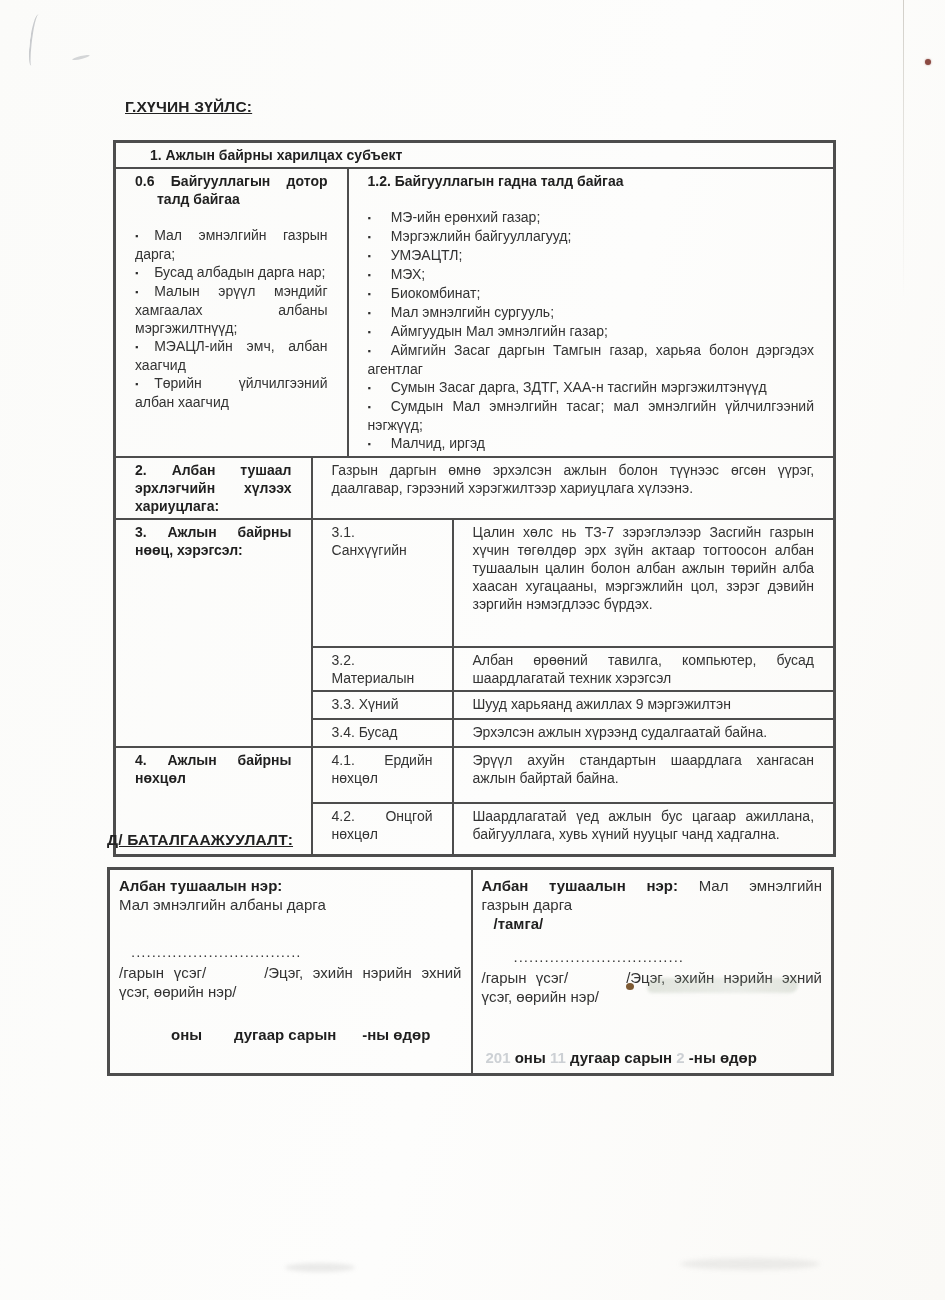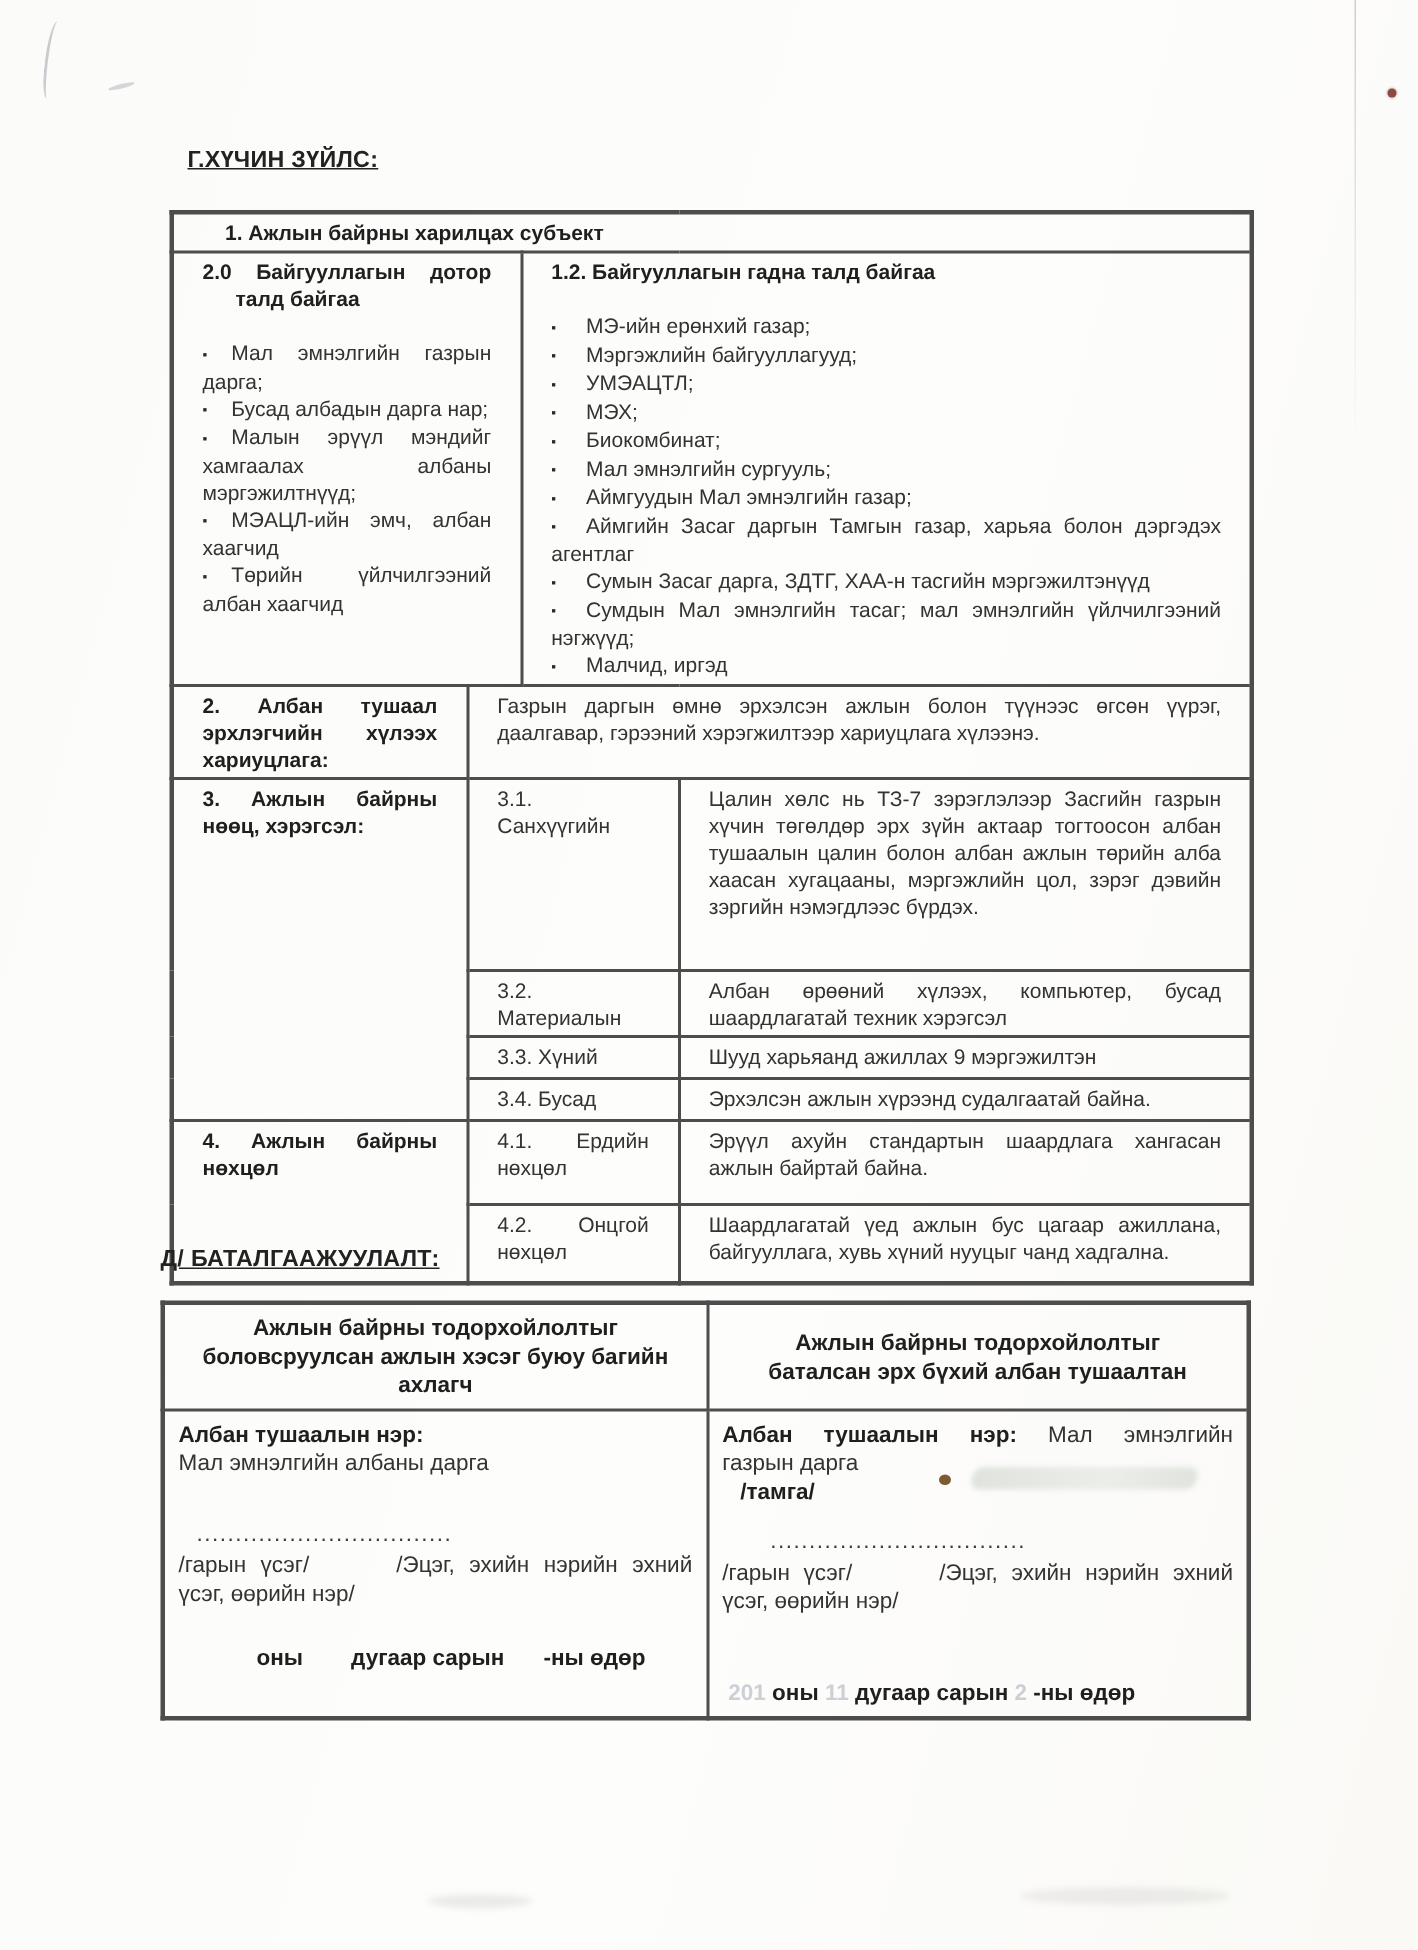--- a/index.html
+++ b/index.html
@@ -153,21 +153,21 @@
         <col style="width:105px">
         <col style="width:382px">
       </colgroup>
     <tbody>
         <tr class="t1-head" style="height:25px">
       <td colspan="4">1.   Ажлын байрны харилцах субъект</td>
     </tr>
     <tr style="height:283px">
       <td colspan="2">
         <div class="bold just">
-          <span class="spread" style="display:block">2.0 Байгууллагын дотор</span>
+          <span class="spread" style="display:block">0.6 Байгууллагын дотор</span>
           <span class="hang2">талд байгаа</span>
         </div>
         <div class="list">
           <div class="li"><span class="bullet">▪</span><span class="gap-sm"></span><span>Мал эмнэлгийн газрын дарга;</span></div>
           <div class="li"><span class="bullet">▪</span><span class="gap-sm"></span><span>Бусад албадын дарга нар;</span></div>
           <div class="li"><span class="bullet">▪</span><span class="gap-sm"></span><span>Малын эрүүл мэндийг хамгаалах албаны мэргэжилтнүүд;</span></div>
           <div class="li"><span class="bullet">▪</span><span class="gap-sm"></span><span>МЭАЦЛ-ийн эмч, албан хаагчид</span></div>
           <div class="li"><span class="bullet">▪</span><span class="gap-sm"></span><span>Төрийн үйлчилгээний албан хаагчид</span></div>
         </div>
       </td>
@@ -199,21 +199,21 @@
     <tr style="height:128px">
       <td rowspan="4" class="bold">
         <span class="spread" style="display:block">3.  Ажлын байрны</span>
         <span style="display:block">нөөц, хэрэгсэл:</span>
       </td>
       <td colspan="2">3.1. Санхүүгийн</td>
       <td class="just">Цалин хөлс нь ТЗ-7 зэрэглэлээр Засгийн газрын хүчин төгөлдөр  эрх зүйн актаар тогтоосон албан тушаалын цалин болон албан ажлын төрийн алба хаасан хугацааны, мэргэжлийн цол, зэрэг дэвийн зэргийн нэмэгдлээс бүрдэх.</td>
     </tr>
     <tr style="height:37px">
       <td colspan="2">3.2. Материалын</td>
-      <td class="just">Албан өрөөний хүлээх, компьютер, бусад шаардлагатай техник хэрэгсэл</td>
+      <td class="just">Албан өрөөний тавилга, компьютер, бусад шаардлагатай техник хэрэгсэл</td>
     </tr>
     <tr style="height:28px">
       <td colspan="2">3.3. Хүний</td>
       <td>Шууд харьяанд ажиллах 9 мэргэжилтэн</td>
     </tr>
     <tr style="height:28px">
       <td colspan="2">3.4. Бусад</td>
       <td>Эрхэлсэн ажлын хүрээнд судалгаатай байна.</td>
     </tr>
     <tr style="height:56px">
@@ -238,28 +238,20 @@
     </table>
 
   <div class="sec-heading" id="heading-d">Д/ БАТАЛГААЖУУЛАЛТ:</div>
 
   <table id="approval-table">
     <colgroup>
         <col style="width:363px">
         <col style="width:361px">
       </colgroup>
     <tbody>
-        <tr class="t2-head" style="height:62px">
-      <td>
-            <div class="inner-l">Ажлын байрны тодорхойлолтыг боловсруулсан ажлын хэсэг буюу багийн ахлагч</div>
-          </td>
-      <td>
-            <div class="inner-r">Ажлын байрны тодорхойлолтыг баталсан эрх бүхий албан тушаалтан</div>
-          </td>
-    </tr>
     <tr style="height:170px">
       <td class="body-cell">
         <div class="bold">Албан тушаалын нэр:</div>
         <div>Мал эмнэлгийн  албаны дарга</div>
         <div class="dots-line left">.................................</div>
         <div class="sig-para">
           <span>/гарын үсэг/</span><span class="sig-gap"></span><span>/Эцэг, эхийн нэрийн эхний үсэг, өөрийн нэр/</span>
         </div>
         <div class="date-line left">
           <span>оны</span><span class="dgap1"></span><span>дугаар сарын</span><span class="dgap2"></span><span>-ны өдөр</span>

